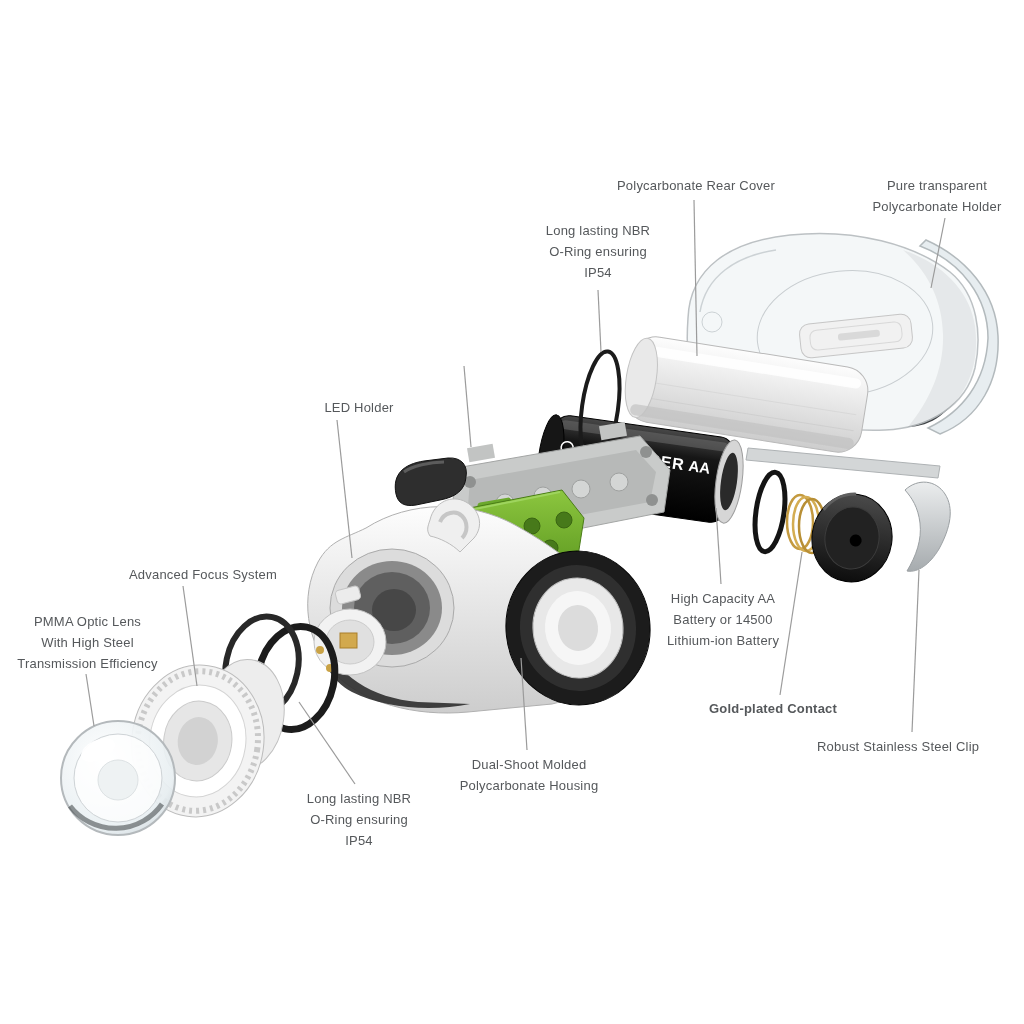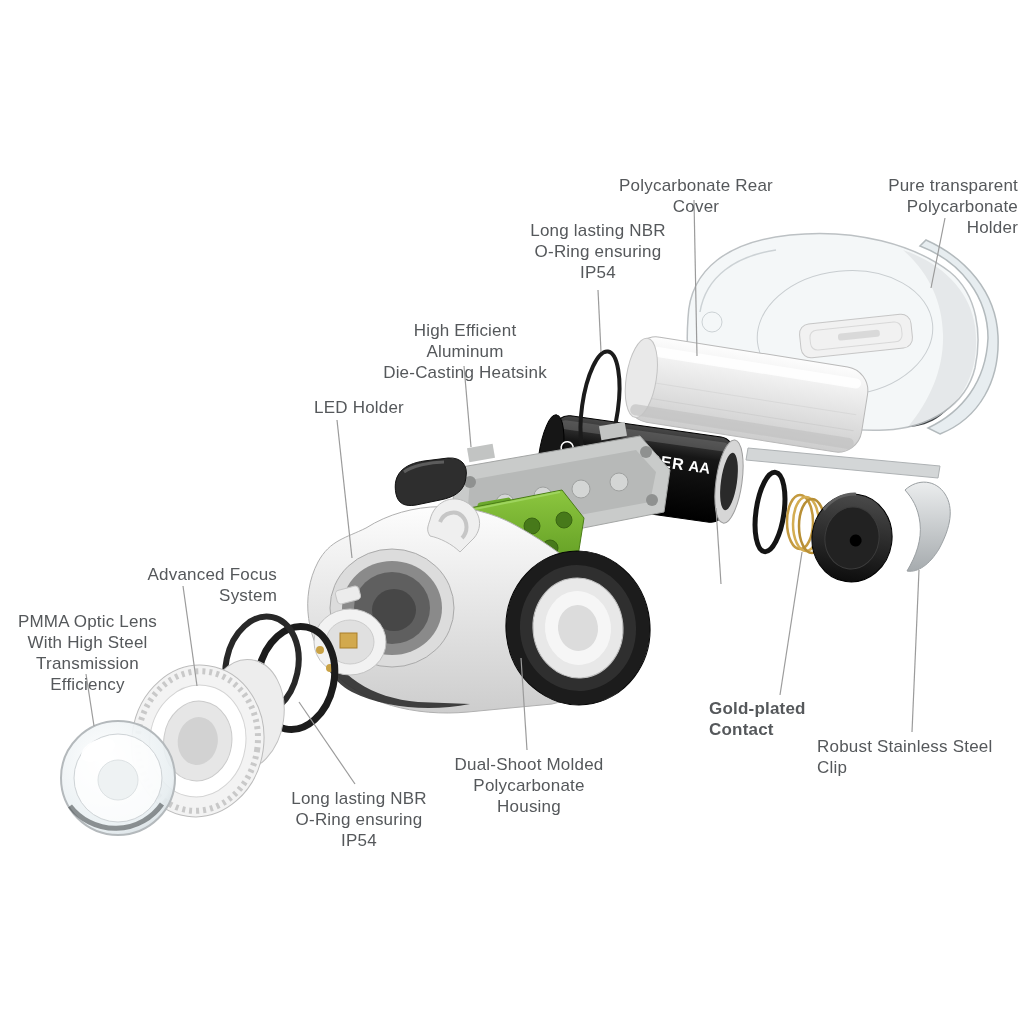--- a/index.html
+++ b/index.html
@@ -3,25 +3,25 @@
 <meta charset="utf-8">
 <style>
   html,body{margin:0;padding:0;background:#ffffff;}
   .canvas{
     position:relative;width:1024px;height:1024px;background:#ffffff;
     overflow:hidden;font-family:"Liberation Sans",sans-serif;
   }
   .art{position:absolute;left:0;top:0;}
   .label{
     position:absolute;z-index:2;
-    font-size:17px;line-height:21px;color:#55585b;
+    font-size:13px;line-height:21px;color:#55585b;
     white-space:pre-line;letter-spacing:.2px;
   }
   .lbl-0{left:605px;top:175px;width:182px;text-align:center;}
-  .lbl-1{left:856px;top:175px;width:162px;text-align:right;}
+  .lbl-1{left:856px;top:175px;width:162px;text-align:center;}
   .lbl-2{left:522px;top:220px;width:152px;text-align:center;}
   .lbl-3{left:374px;top:320px;width:182px;text-align:center;}
   .lbl-4{left:299px;top:397px;width:120px;text-align:center;}
   .lbl-5{left:99px;top:564px;width:178px;text-align:right;}
   .lbl-6{left:0px;top:611px;width:175px;text-align:center;}
   .lbl-7{left:648px;top:588px;width:150px;text-align:center;}
   .lbl-8{left:709px;top:698px;width:160px;text-align:left;font-weight:bold;}
   .lbl-9{left:817px;top:736px;width:200px;text-align:left;}
   .lbl-10{left:443px;top:754px;width:172px;text-align:center;}
   .lbl-11{left:283px;top:788px;width:152px;text-align:center;}
@@ -228,27 +228,28 @@
       <line class="leader" x1="355" y1="784" x2="299" y2="702"></line>
     </g>
   </svg>
 
   <div class="label lbl-0">Polycarbonate Rear Cover</div>
   <div class="label lbl-1">Pure transparent
 Polycarbonate Holder</div>
   <div class="label lbl-2">Long lasting NBR
 O-Ring ensuring
 IP54</div>
-  <div class="label lbl-3">High Efficient Aluminum
-Die-Casting Heatsink</div>
   <div class="label lbl-4">LED Holder</div>
   <div class="label lbl-5">Advanced Focus System</div>
   <div class="label lbl-6">PMMA Optic Lens
 With High Steel
 Transmission Efficiency</div>
+  <div class="label lbl-7">High Capacity AA
+Battery or 14500
+Lithium-ion  Battery</div>
   <div class="label lbl-8">Gold-plated Contact</div>
   <div class="label lbl-10">Dual-Shoot Molded
 Polycarbonate Housing</div>
   <div class="label lbl-9">Robust Stainless Steel Clip</div>
   <div class="label lbl-11">Long lasting NBR
 O-Ring ensuring
 IP54</div>
 </div>
 
 </body></html>

